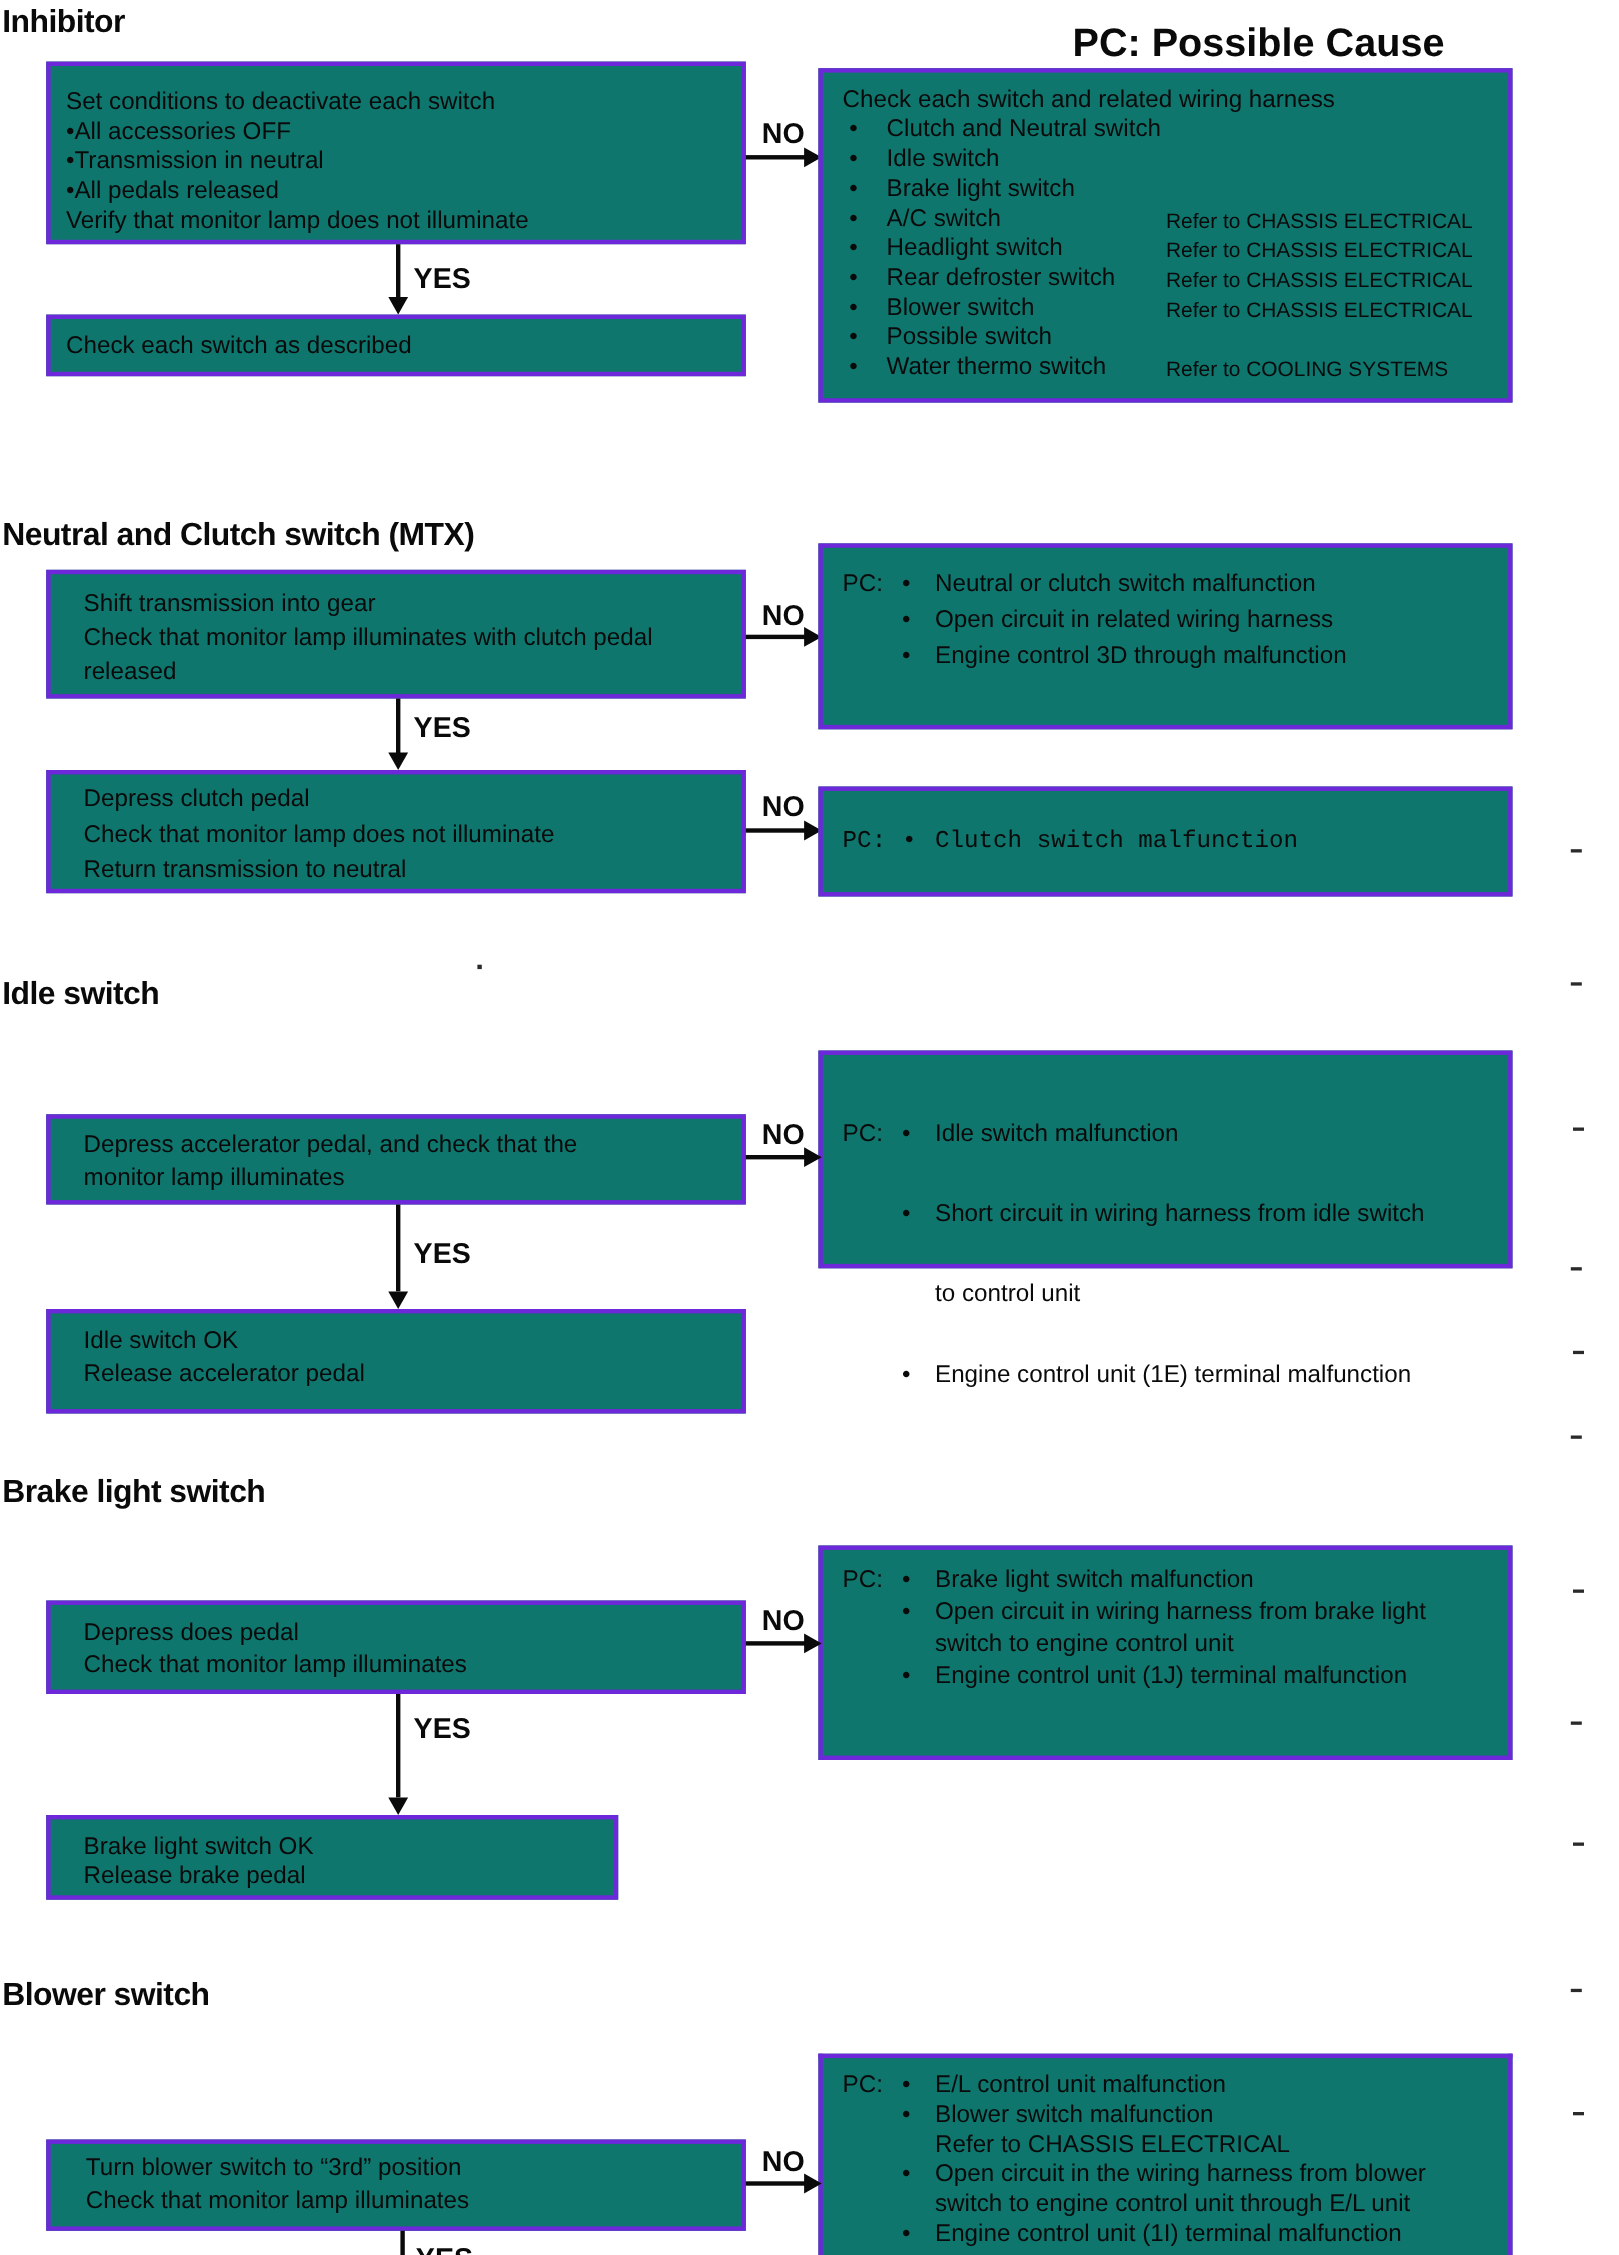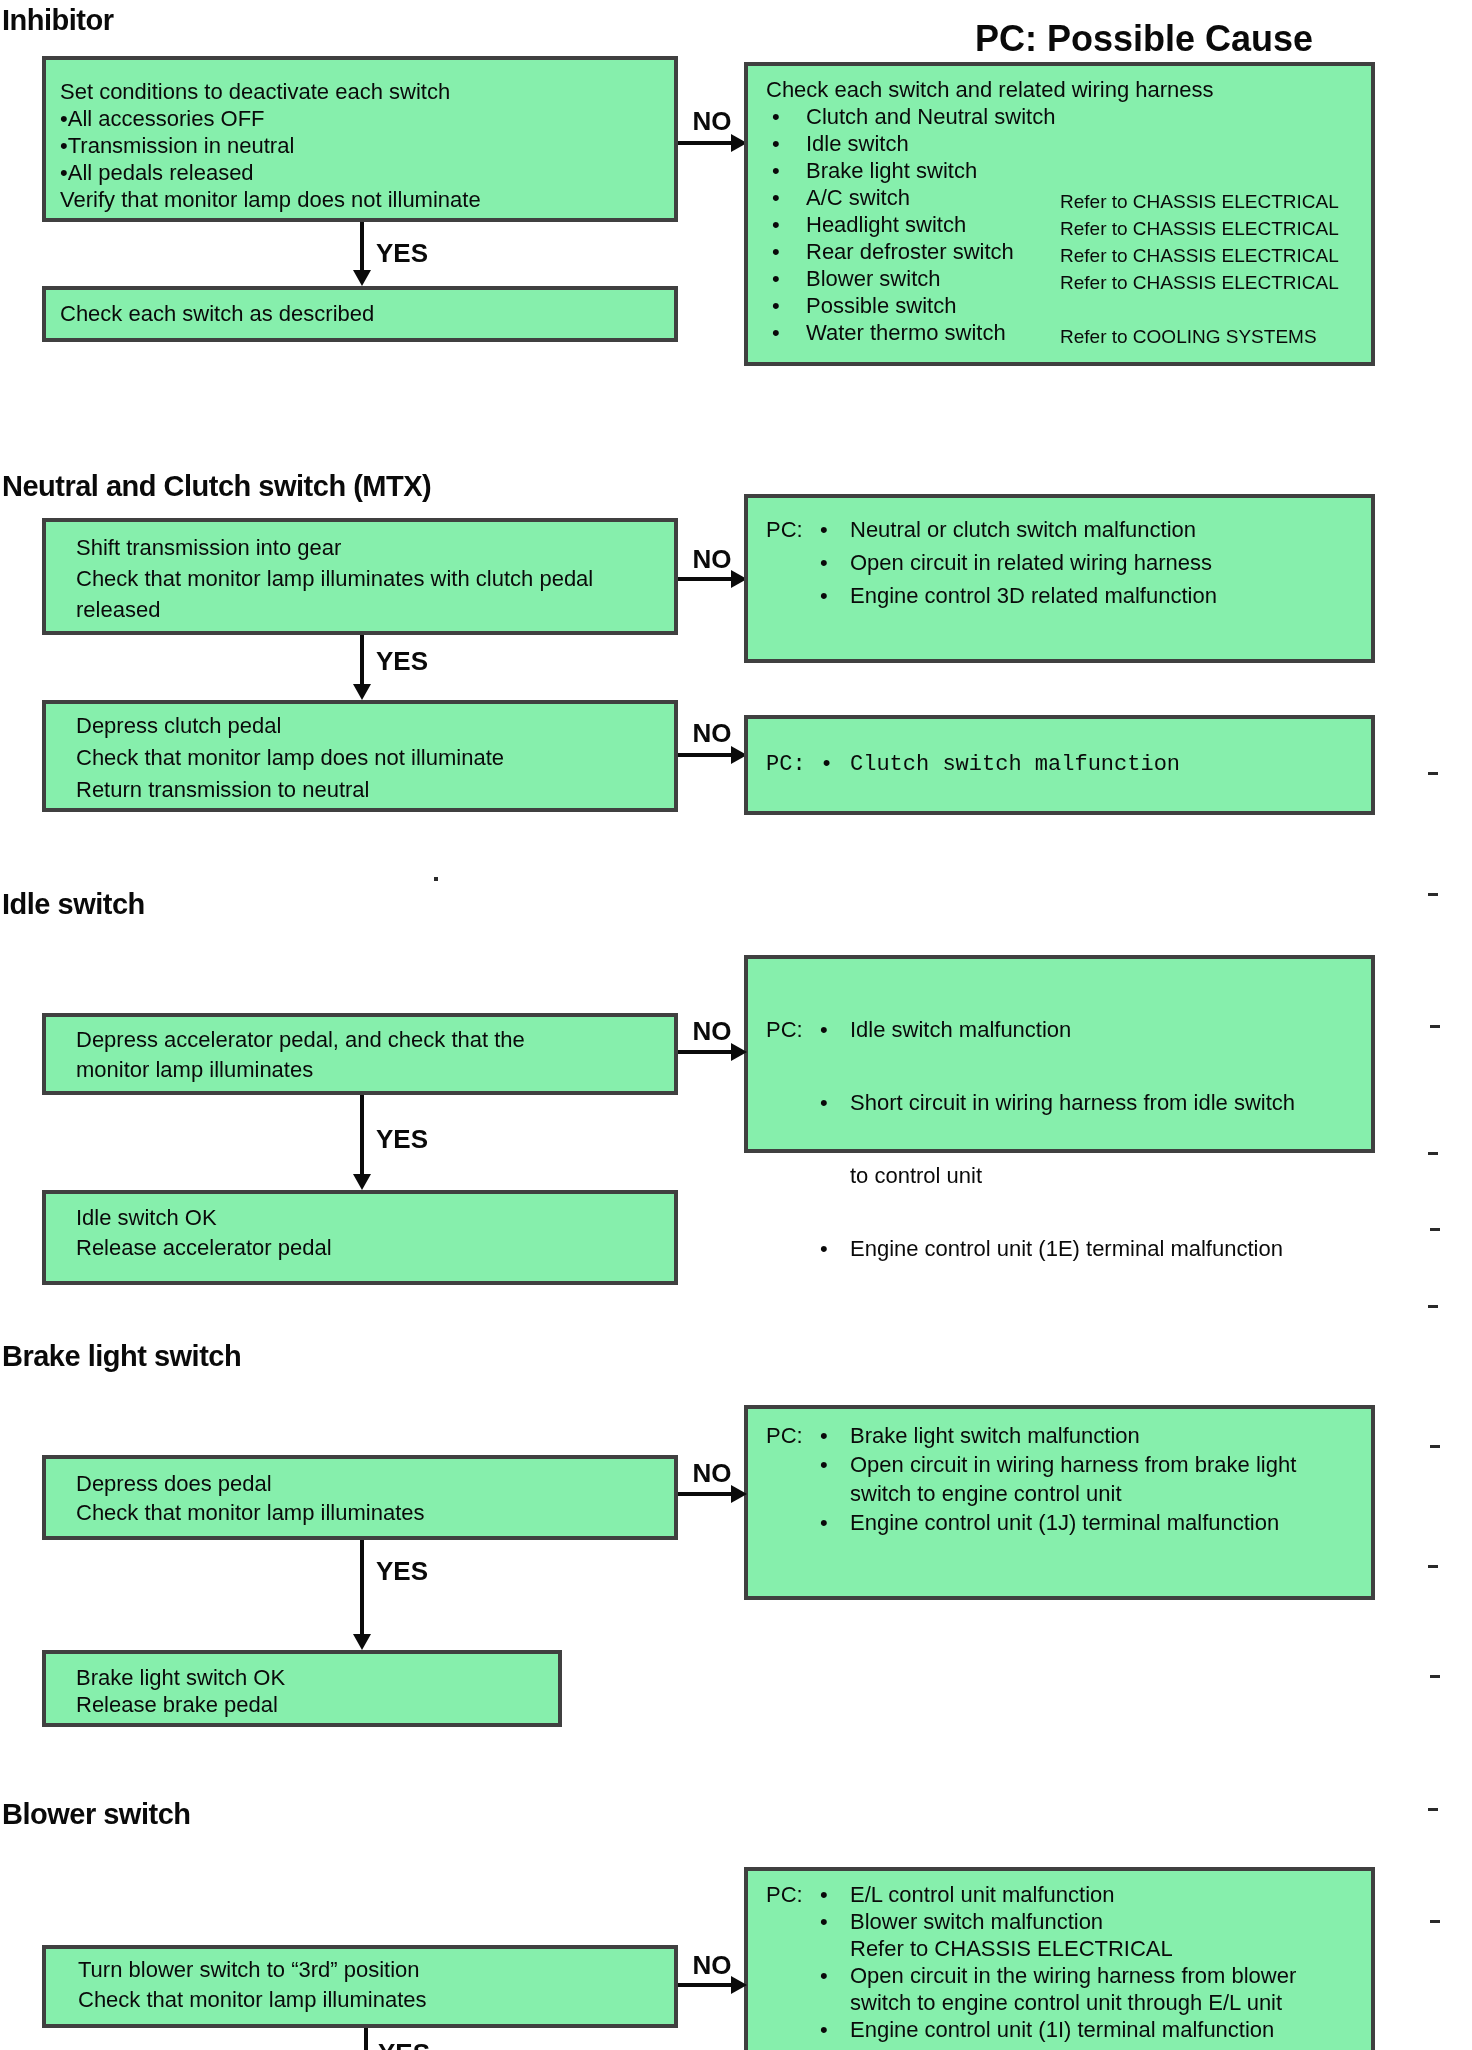--- a/index.html
+++ b/index.html
@@ -1,21 +1,21 @@
 <!DOCTYPE html>
 <html><head>
 <meta charset="utf-8">
 <style>
   html,body{margin:0;padding:0;background:#e8e8e8;}
   .page{position:relative;width:1472px;height:2050px;background:#ffffff;overflow:hidden;
         font-family:"Liberation Sans","DejaVu Sans",sans-serif;color:#0a0a0a;}
   .abs{position:absolute;box-sizing:border-box;}
   .sec-title{font-size:29px;font-weight:bold;letter-spacing:-0.5px;white-space:nowrap;}
   .pc-header{font-size:36px;font-weight:bold;text-align:left;white-space:nowrap;}
-  .box{border:4px solid #404040;background:#86efac;}
+  .box{border:4px solid #6d28d9;background:#0f766e;}
   .noclip{border-bottom:none;}
   .ln{font-size:22px;white-space:nowrap;}
   
   .bxA1{padding:18px 8px 0 14px;} .bxA1 .ln{line-height:27px;}
   .bxA2{padding:10px 8px 0 14px;} .bxA2 .ln{line-height:27px;}
   .bxB1{padding:10px 6px 0 18px;} .bxB1 .ln{line-height:27px;}
   .bxC1{padding:10px 8px 0 30px;} .bxC1 .ln{line-height:31px;}
   .bxC2{padding:6px 8px 0 30px;}  .bxC2 .ln{line-height:32px;}
   .bxD1{padding:15px 6px 0 18px;} .bxD1 .ln{line-height:33px;}
   .bxD2{padding:32px 6px 0 18px;font-family:Liberation Mono, monospace;} .bxD2 .ln{line-height:27px;}
@@ -94,21 +94,21 @@
     <div class="ln">released</div>
   </div>
 
   <div class="abs yn no-lbl" style="left:682px;top:544px;">NO</div>
   <div class="abs hline" style="left:678px;top:577px;width:56px;"></div>
   <div class="abs ah-right" style="left:731px;top:570px;"></div>
 
   <div class="abs box bxD1" style="left:744px;top:494px;width:631px;height:169px;">
     <div class="ln"><span class="pcl">PC:</span><span class="bu">•</span><span>Neutral or clutch switch malfunction</span></div>
     <div class="ln ind"><span class="bu">•</span><span>Open circuit in related wiring harness</span></div>
-    <div class="ln ind"><span class="bu">•</span><span>Engine control 3D related malfunction</span></div>
+    <div class="ln ind"><span class="bu">•</span><span>Engine control 3D through malfunction</span></div>
   </div>
 
   <div class="abs vline" style="left:360px;top:635px;height:53px;"></div>
   <div class="abs ah-down" style="left:353px;top:684px;"></div>
   <div class="abs yn" style="left:376px;top:646px;">YES</div>
 
   <div class="abs box bxC2" style="left:42px;top:700px;width:636px;height:112px;">
     <div class="ln">Depress clutch pedal</div>
     <div class="ln">Check that monitor lamp does not illuminate</div>
     <div class="ln">Return transmission to neutral</div>

